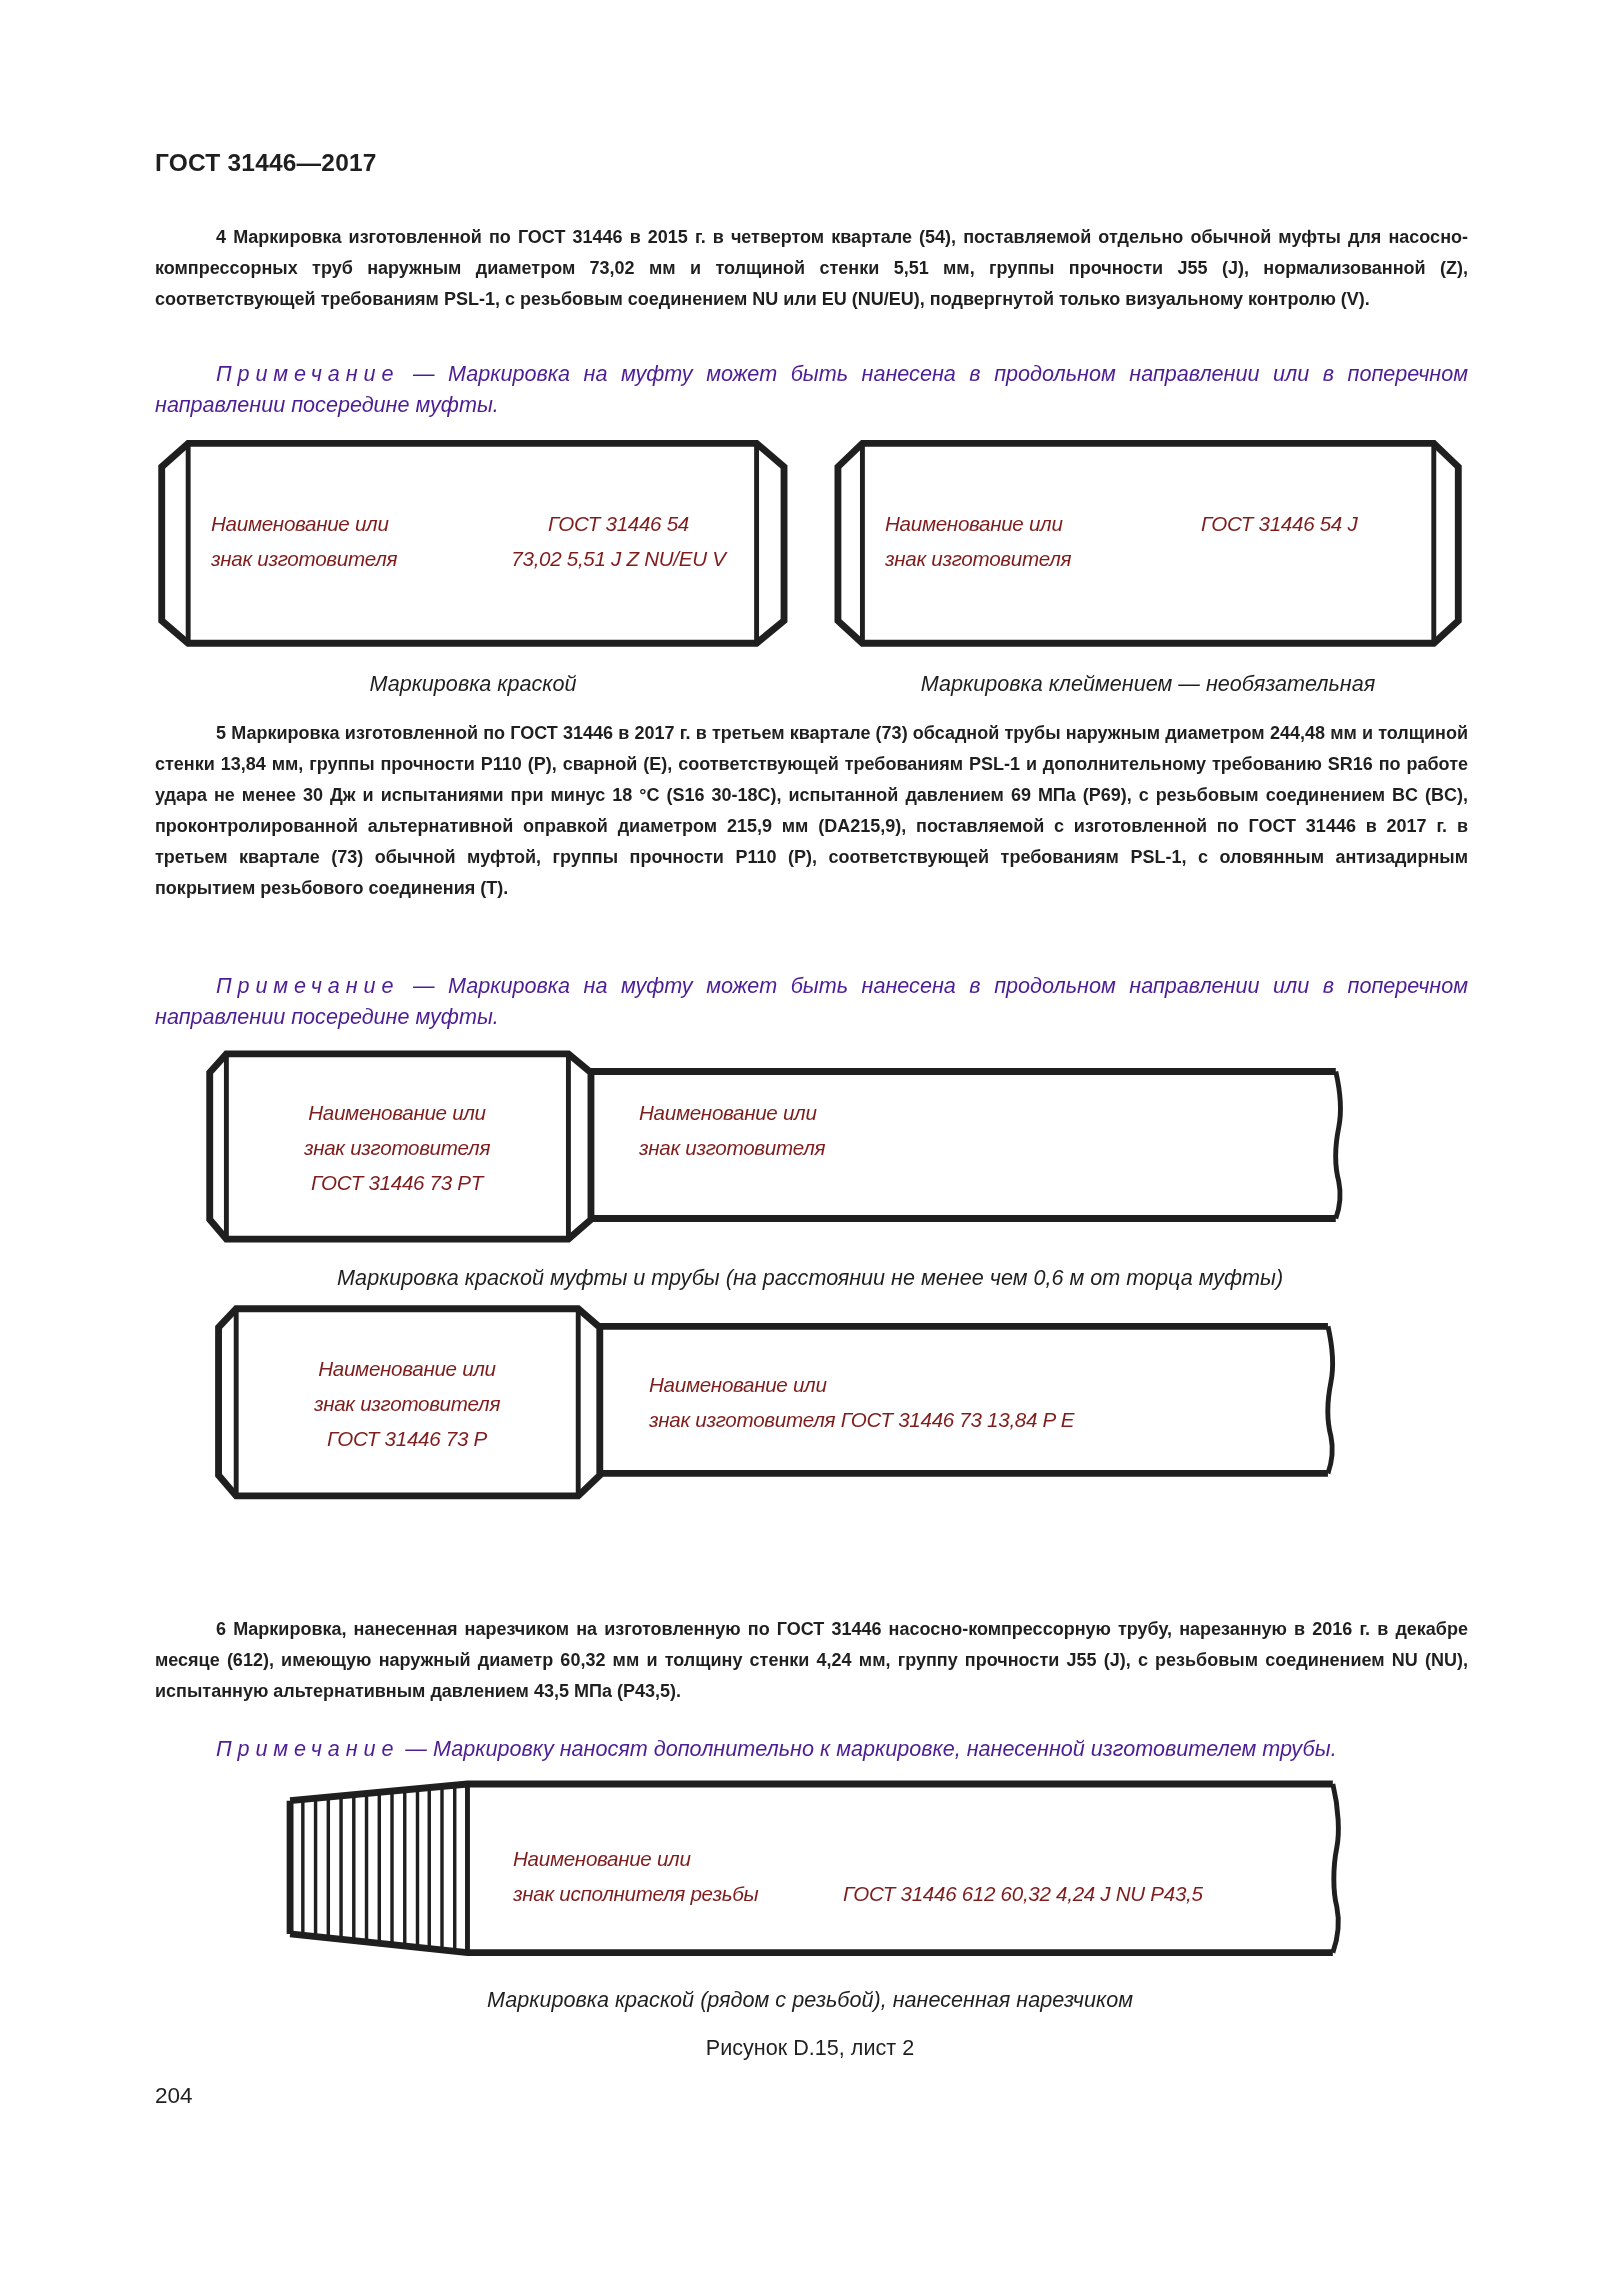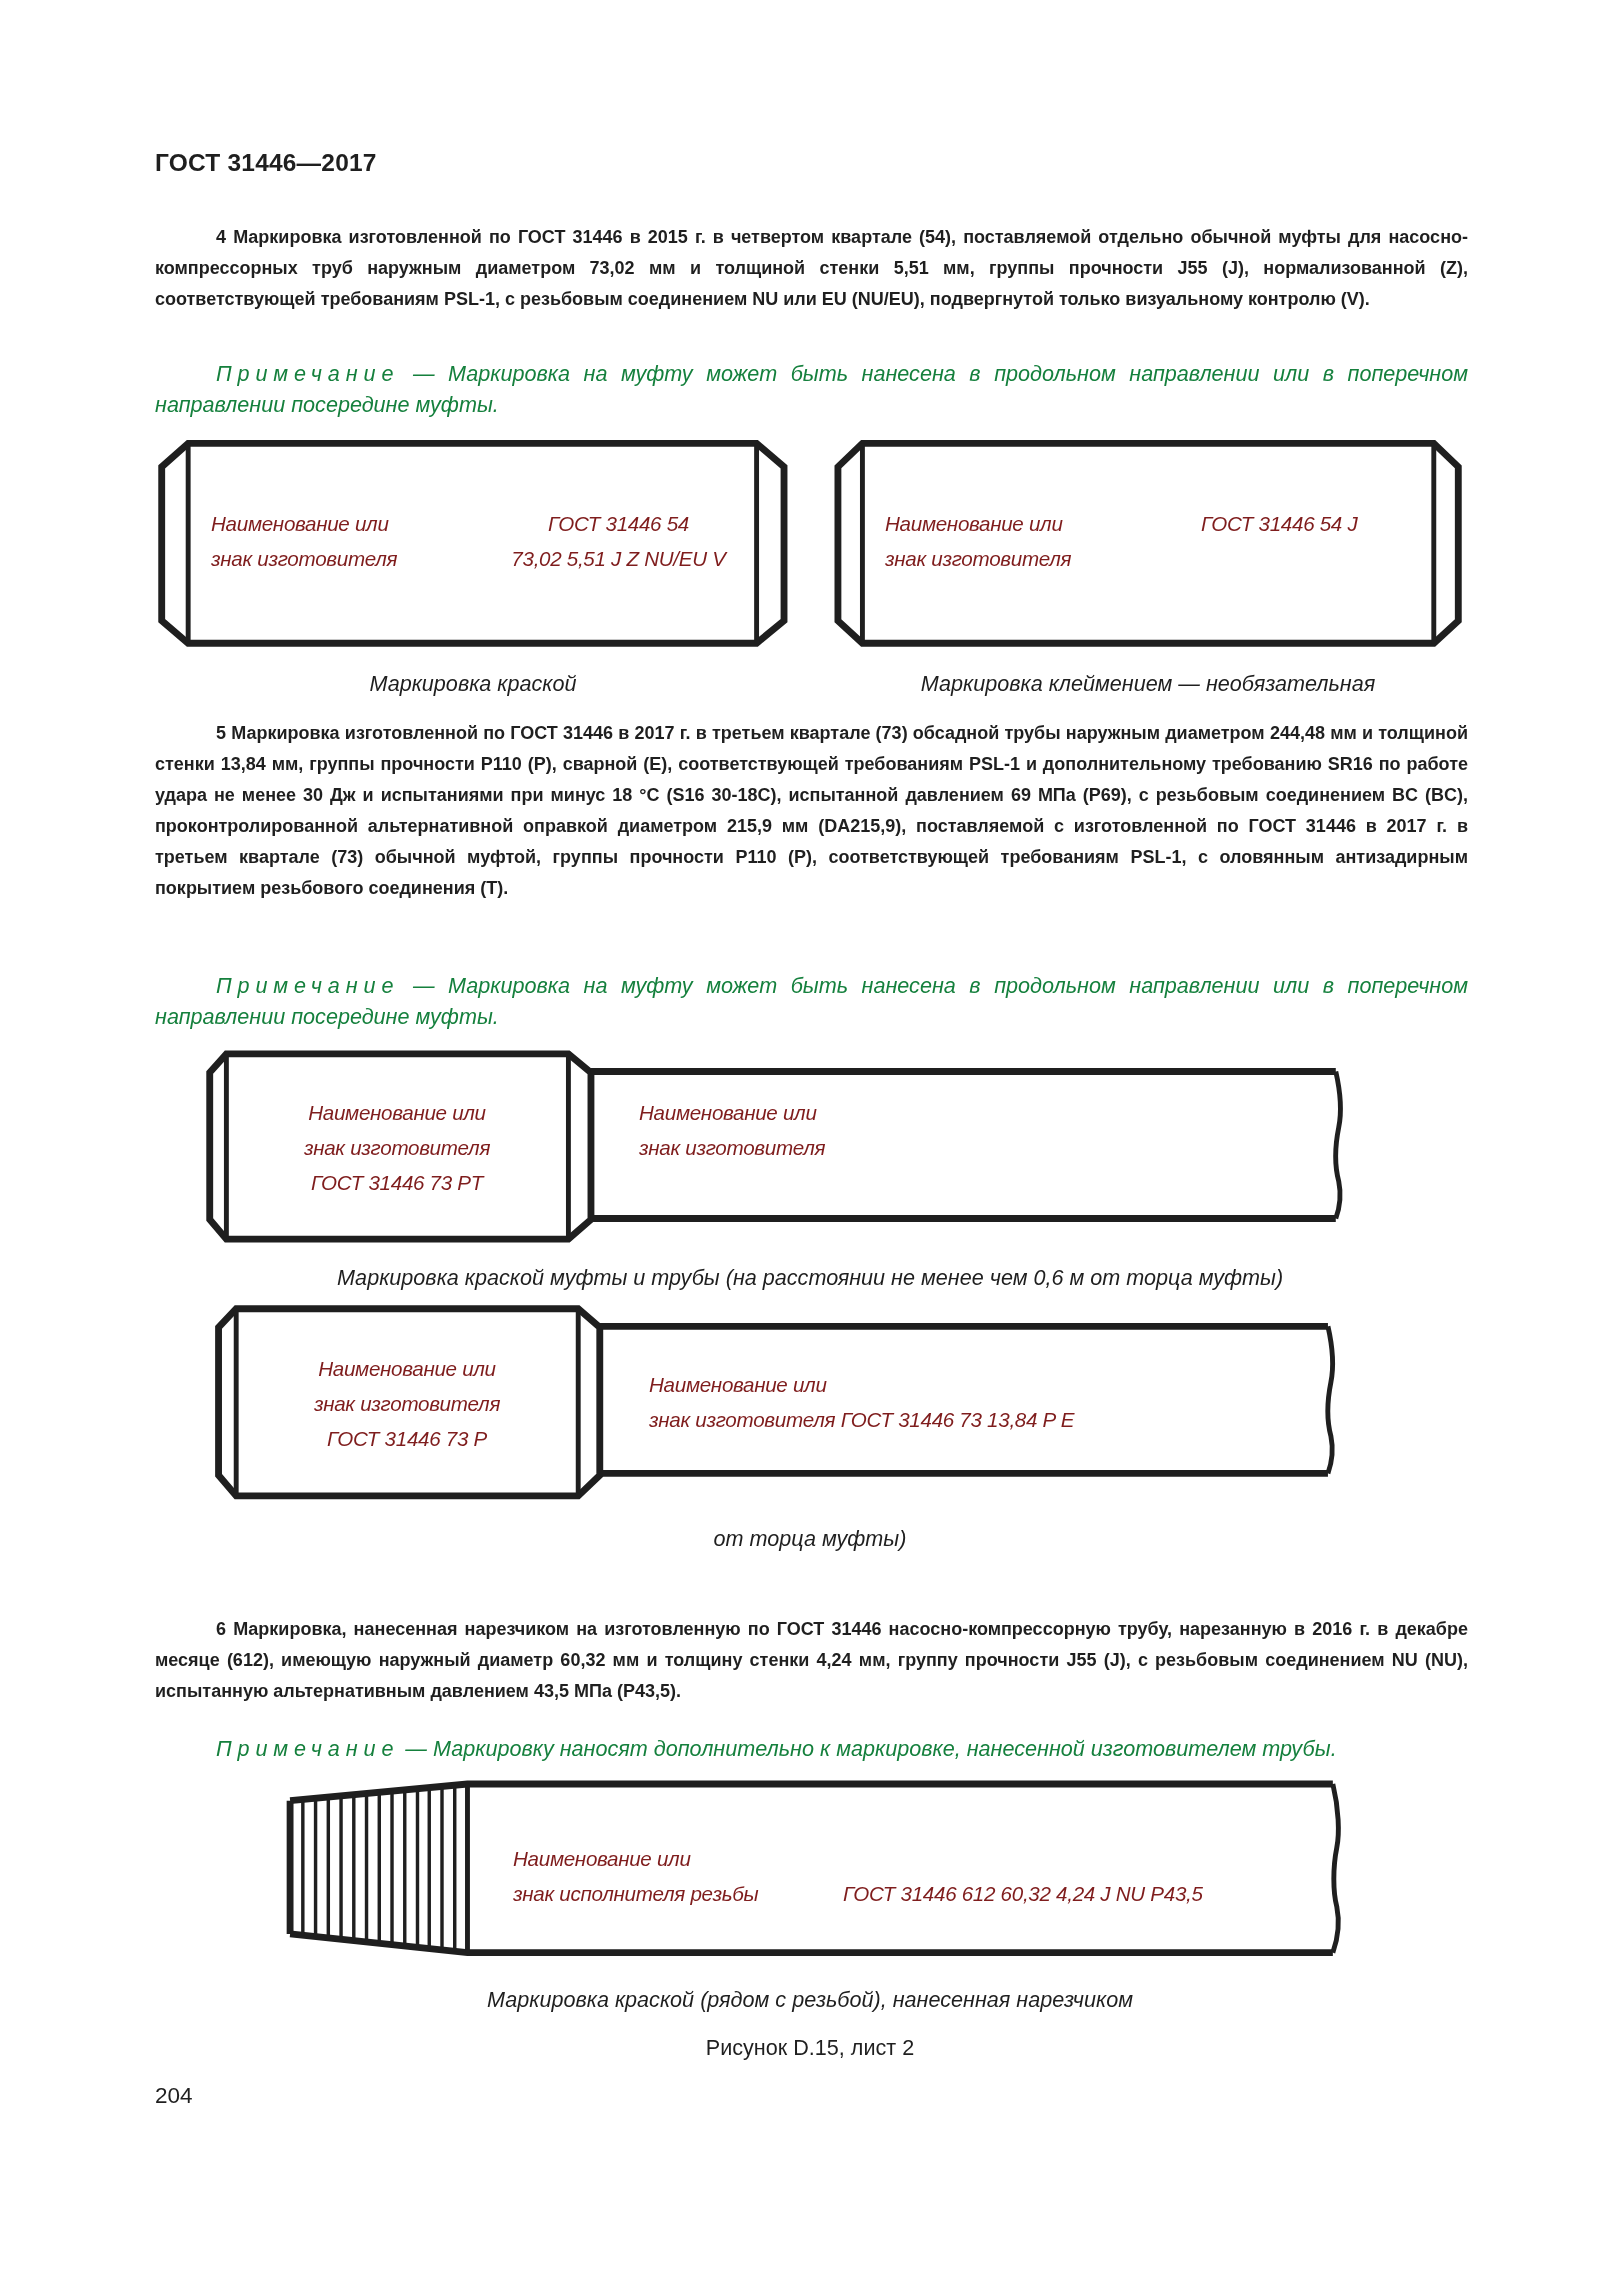--- a/index.html
+++ b/index.html
@@ -1,21 +1,21 @@
 <!DOCTYPE html>
 <html><head>
 <meta charset="utf-8">
 <style>
   html, body { margin: 0; padding: 0; background: #ffffff; }
   body { width: 1620px; height: 2293px; position: relative; overflow: hidden; color: #1f1f1f; }
   .abs { position: absolute; }
   .hdr { left: 155px; top: 149px; font-family: "Liberation Sans", sans-serif; font-weight: bold; font-size: 24.5px; letter-spacing: 0.2px; }
   .para { left: 155px; width: 1313px; font-family: "Liberation Sans", sans-serif; font-weight: bold; font-size: 18px; line-height: 31px; text-align: justify; }
   .para .first { display: inline-block; width: 61px; }
-  .note { left: 155px; width: 1313px; font-family: "Liberation Sans", sans-serif; font-style: italic; font-size: 21.6px; line-height: 31px; text-align: justify; color: #15803d; }
+  .note { left: 155px; width: 1313px; font-family: "Liberation Sans", sans-serif; font-style: italic; font-size: 21.6px; line-height: 31px; text-align: justify; color: #4c1d95; }
   .note .sp { letter-spacing: 5.9px; }
   .note .ind { display: inline-block; width: 61px; }
   .caption { font-family: "Liberation Sans", sans-serif; font-weight: normal; font-style: italic; font-size: 21.6px; line-height: 30px; text-align: center; }
   .mark { font-family: "Liberation Sans", sans-serif; font-style: italic; font-size: 20.6px; line-height: 35px; color: #7f1d1d; letter-spacing: -0.3px; }
   .fig-title { font-family: "Liberation Sans", sans-serif; font-size: 21.6px; text-align: center; }
   .pageno { left: 155px; top: 2083px; font-family: "Liberation Sans", sans-serif; font-size: 22.5px; }
   svg.draw { position: absolute; left: 0; top: 0; }
   svg.draw path, svg.draw line, svg.draw polyline, svg.draw polygon { fill: none; stroke: #1f1f1f; stroke-width: 7; stroke-linejoin: miter; }
   svg.draw .thin { stroke-width: 5; }
   svg.draw .hair { stroke-width: 3.5; }
@@ -128,21 +128,20 @@
 <div class="abs mark" style="left:236px; top:1351px; width:342px; text-align:center;">
   <div>Наименование или</div>
   <div>знак изготовителя</div>
   <div>ГОСТ 31446 73 P</div>
 </div>
 <div class="abs mark" style="left:649px; top:1367px;">
   <div>Наименование или</div>
   <div>знак изготовителя ГОСТ 31446 73 13,84 P E</div>
 </div>
 <div class="abs caption" style="left:147px; top:1524px; width:1326px;">
-  <div>от торца муфты)</div>
 </div>
 
 <div class="abs para" style="top:1614px;">
   <span class="first"></span><span>6</span>
   <span>Маркировка, нанесенная нарезчиком на изготовленную по ГОСТ 31446 насосно-компрессорную трубу, нарезанную в 2016 г. в декабре месяце (612), имеющую наружный диаметр 60,32 мм и толщину стенки 4,24 мм, группу прочности J55 (J), с резьбовым соединением NU (NU), испытанную альтернативным давлением 43,5 МПа (P43,5).</span>
 </div>
 <div class="abs note" style="top:1733px; white-space:nowrap;">
   <span class="ind"></span><span class="sp">Примечание</span>
   <span>— Маркировку наносят дополнительно к маркировке, нанесенной изготовителем трубы.</span>
 </div>

